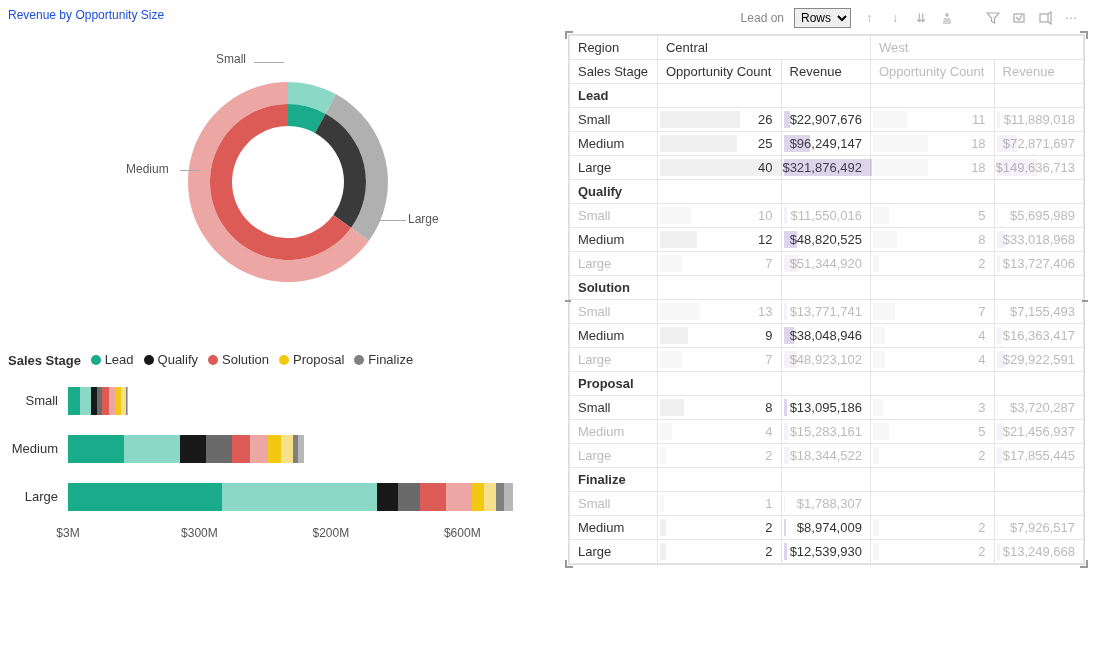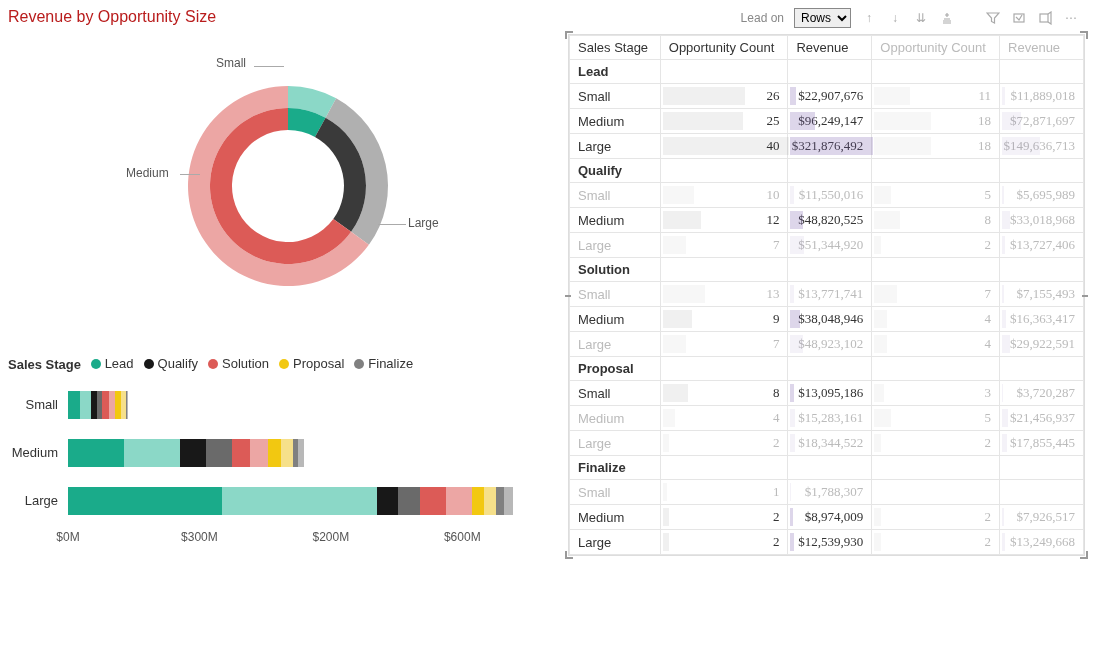--- a/index.html
+++ b/index.html
@@ -1,21 +1,21 @@
 <!DOCTYPE html>
 <html><head>
 <meta charset="utf-8">
 <style>
 * { box-sizing: border-box; margin: 0; padding: 0; }
 body { font-family: "Segoe UI", Arial, sans-serif; font-size: 13px; color: #333; background: #fff; padding: 8px; }
 .container { display: flex; gap: 20px; }
 .left { width: 540px; }
 .right { flex: 1; position: relative; }
 
-.chart-title { font-size: 16px; font-weight: 400; color: #b91c1c; margin-bottom: 10px; }
+.chart-title { font-size: 12px; font-weight: 400; color: #1d4ed8; margin-bottom: 10px; }
 
 
 .donut-wrap { position: relative; width: 420px; height: 300px; margin: 0 auto; }
 .donut-label { position: absolute; font-size: 12px; color: #555; }
 .donut-line { position: absolute; border-top: 1px solid #aaa; }
 
 
 .bar-chart { margin-top: 20px; }
 .legend { margin: 8px 0 14px; font-size: 13px; }
 .legend-title { font-weight: 600; margin-right: 6px; }
@@ -42,21 +42,21 @@
 .corner.br { bottom: -4px; right: -4px; border-left: none; border-top: none; }
 .corner.ml { top: 50%; left: -4px; width: 6px; height: 2px; background: #999; border: none; }
 .corner.mr { top: 50%; right: -4px; width: 6px; height: 2px; background: #999; border: none; }
 
 table.mtx { border-collapse: collapse; width: 100%; font-size: 13px; }
 table.mtx th, table.mtx td { border: 1px solid #e5e5e5; padding: 4px 8px; text-align: left; font-weight: 400; }
 table.mtx th.region-h { background: #fff; font-weight: 400; }
 table.mtx th.col-head { font-weight: 400; background: #fff; }
 table.mtx th.row-head { font-weight: 400; }
 table.mtx tr.stage-row td { font-weight: 600; }
-table.mtx td.num { text-align: right; position: relative; padding-left: 0; font-family: Liberation Serif, serif; }
+table.mtx td.num { text-align: right; position: relative; padding-left: 0; }
 .databar { position: absolute; left: 2px; top: 3px; bottom: 3px; background: rgba(0,0,0,0.06); }
 .databar-rev { background: rgba(120,90,170,0.25); }
 .faded { color: #bbb; }
 .faded .databar { background: rgba(0,0,0,0.03); }
 .faded .databar-rev { background: rgba(120,90,170,0.08); }
 .sep { border-left: 2px dotted #bbb; }
 td.indent { padding-left: 18px; }
 </style>
 </head>
 <body>
@@ -151,21 +151,21 @@
               <div class="bar-seg" style="left: 351.571px; width: 26.2857px; background: rgb(220, 91, 87);"></div>
               <div class="bar-seg" style="left: 377.857px; width: 26.2857px; background: rgb(236, 166, 164);"></div>
               <div class="bar-seg" style="left: 404.143px; width: 11.8286px; background: rgb(242, 200, 17);"></div>
               <div class="bar-seg" style="left: 415.971px; width: 11.8286px; background: rgb(246, 224, 138);"></div>
               <div class="bar-seg" style="left: 427.8px; width: 8.54286px; background: rgb(128, 128, 128);"></div>
               <div class="bar-seg" style="left: 436.343px; width: 8.54286px; background: rgb(184, 184, 184);"></div>
             </div>
           </div>
         </div>
       <div class="x-axis" id="x-axis" style="height: 20px; width: 460px;">
-          <div class="x-tick" style="left: 0px;">$0M</div>
+          <div class="x-tick" style="left: 0px;">$3M</div>
           <div class="x-tick" style="left: 131.429px;">$300M</div>
           <div class="x-tick" style="left: 262.857px;">$200M</div>
           <div class="x-tick" style="left: 394.286px;">$600M</div>
         </div>
     </div>
   </div>
 
   <div class="right">
     <div class="toolbar">
       <span>Lead on</span>
@@ -204,20 +204,25 @@
     <div class="matrix">
       <div class="corner tl"></div>
         <div class="corner tr"></div>
       <div class="corner bl"></div>
         <div class="corner br"></div>
       <div class="corner ml"></div>
         <div class="corner mr"></div>
       <table class="mtx" id="mtx">
           <tbody>
             <tr>
+              <th class="row-head">Region</th>
+              <th class="region-h" colspan="2">Central</th>
+              <th class="region-h faded sep" colspan="2">West</th>
+            </tr>
+            <tr>
               <th class="row-head">Sales Stage</th>
               <th class="col-head">Opportunity Count</th>
               <th class="col-head">Revenue</th>
               <th class="col-head faded sep">Opportunity Count</th>
               <th class="col-head faded">Revenue</th>
             </tr>
             <tr class="stage-row">
               <td colspan="1">Lead</td>
               <td></td>
               <td></td>

